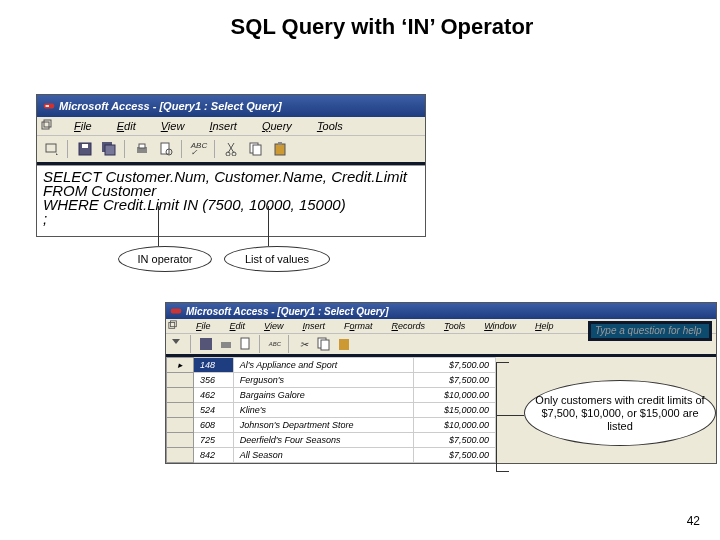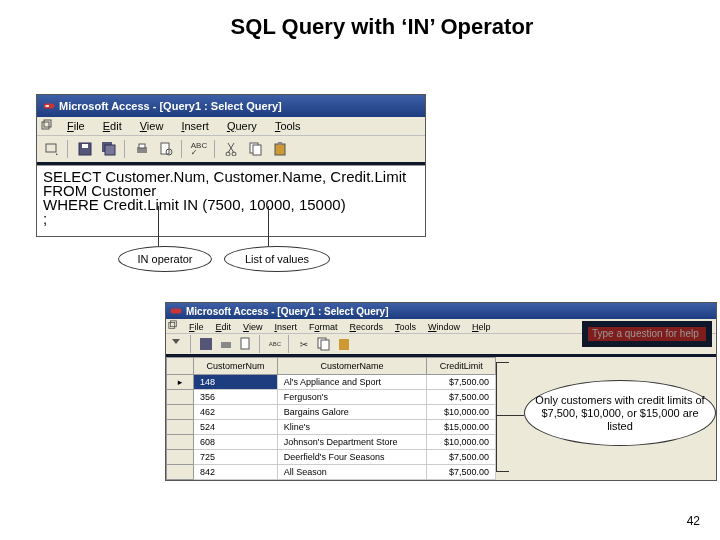--- a/index.html
+++ b/index.html
@@ -25,20 +25,21 @@
     bottom: 12px;
     font-size: 12px;
   }
 
   
   .window {
     position: absolute;
     border: 1px solid #555;
     background: #ece9d8;
     box-shadow: 0 0 0 1px #fff inset;
+    font-style: italic;
   }
   .titlebar {
     background: linear-gradient(#3d5fa6,#1e3c80);
     color: #fff;
     font-size: 11px;
     font-weight: bold;
     padding: 2px 6px;
     display: flex;
     align-items: center;
     gap: 4px;
@@ -47,32 +48,32 @@
   .titlebar .logo {
     width: 12px; height: 12px;
     display:inline-block;
   }
   .titlebar .logo svg{width:12px;height:12px}
   .menubar {
     background: #ece9d8;
     font-size: 11px;
     padding: 2px 4px;
     display:flex;
-    gap:2px;
-    align-items: flex-end;
+    gap:9px;
+    align-items: center;
     border-bottom:1px solid #c0c0c0;
     position: relative;
   }
   .menubar .resicon { margin-right:4px; }
   .menubar .item { padding: 1px 8px; cursor:default; }
   .menubar .item u{text-decoration:underline}
   .helpbox {
     position:absolute; right:4px; top:2px;
     font-size:10px; color:#999;
-    border:6px solid #0f172a; background:#7f1d1d;
+    border:3px solid #0f172a; background:#0c4a6e;
     padding:0 4px; height:14px; line-height:14px;
     width:110px;
   }
 
   .toolbar {
     background:#ece9d8;
     border-bottom:3px solid #0f172a;
     padding:2px 4px;
     display:flex;
     gap:2px;
@@ -318,26 +319,20 @@
       </span>
     <span class="tool">
         <svg viewBox="0 0 14 14">
           <rect x="2" y="2" width="10" height="11" fill="#c93"></rect>
         </svg>
       </span>
   </div>
   <div class="grid-wrap">
     <table class="grid">
       <tbody>
-          <tr>
-        <th class="rowhdr"></th>
-        <th>CustomerNum</th>
-        <th>CustomerName</th>
-        <th>CreditLimit</th>
-      </tr>
       <tr>
             <td class="rowhdr">▸</td>
             <td class="sel">148</td>
             <td>Al's Appliance and Sport</td>
             <td class="num">$7,500.00</td>
           </tr>
       <tr>
             <td class="rowhdr"></td>
             <td>356</td>
             <td>Ferguson's</td>

